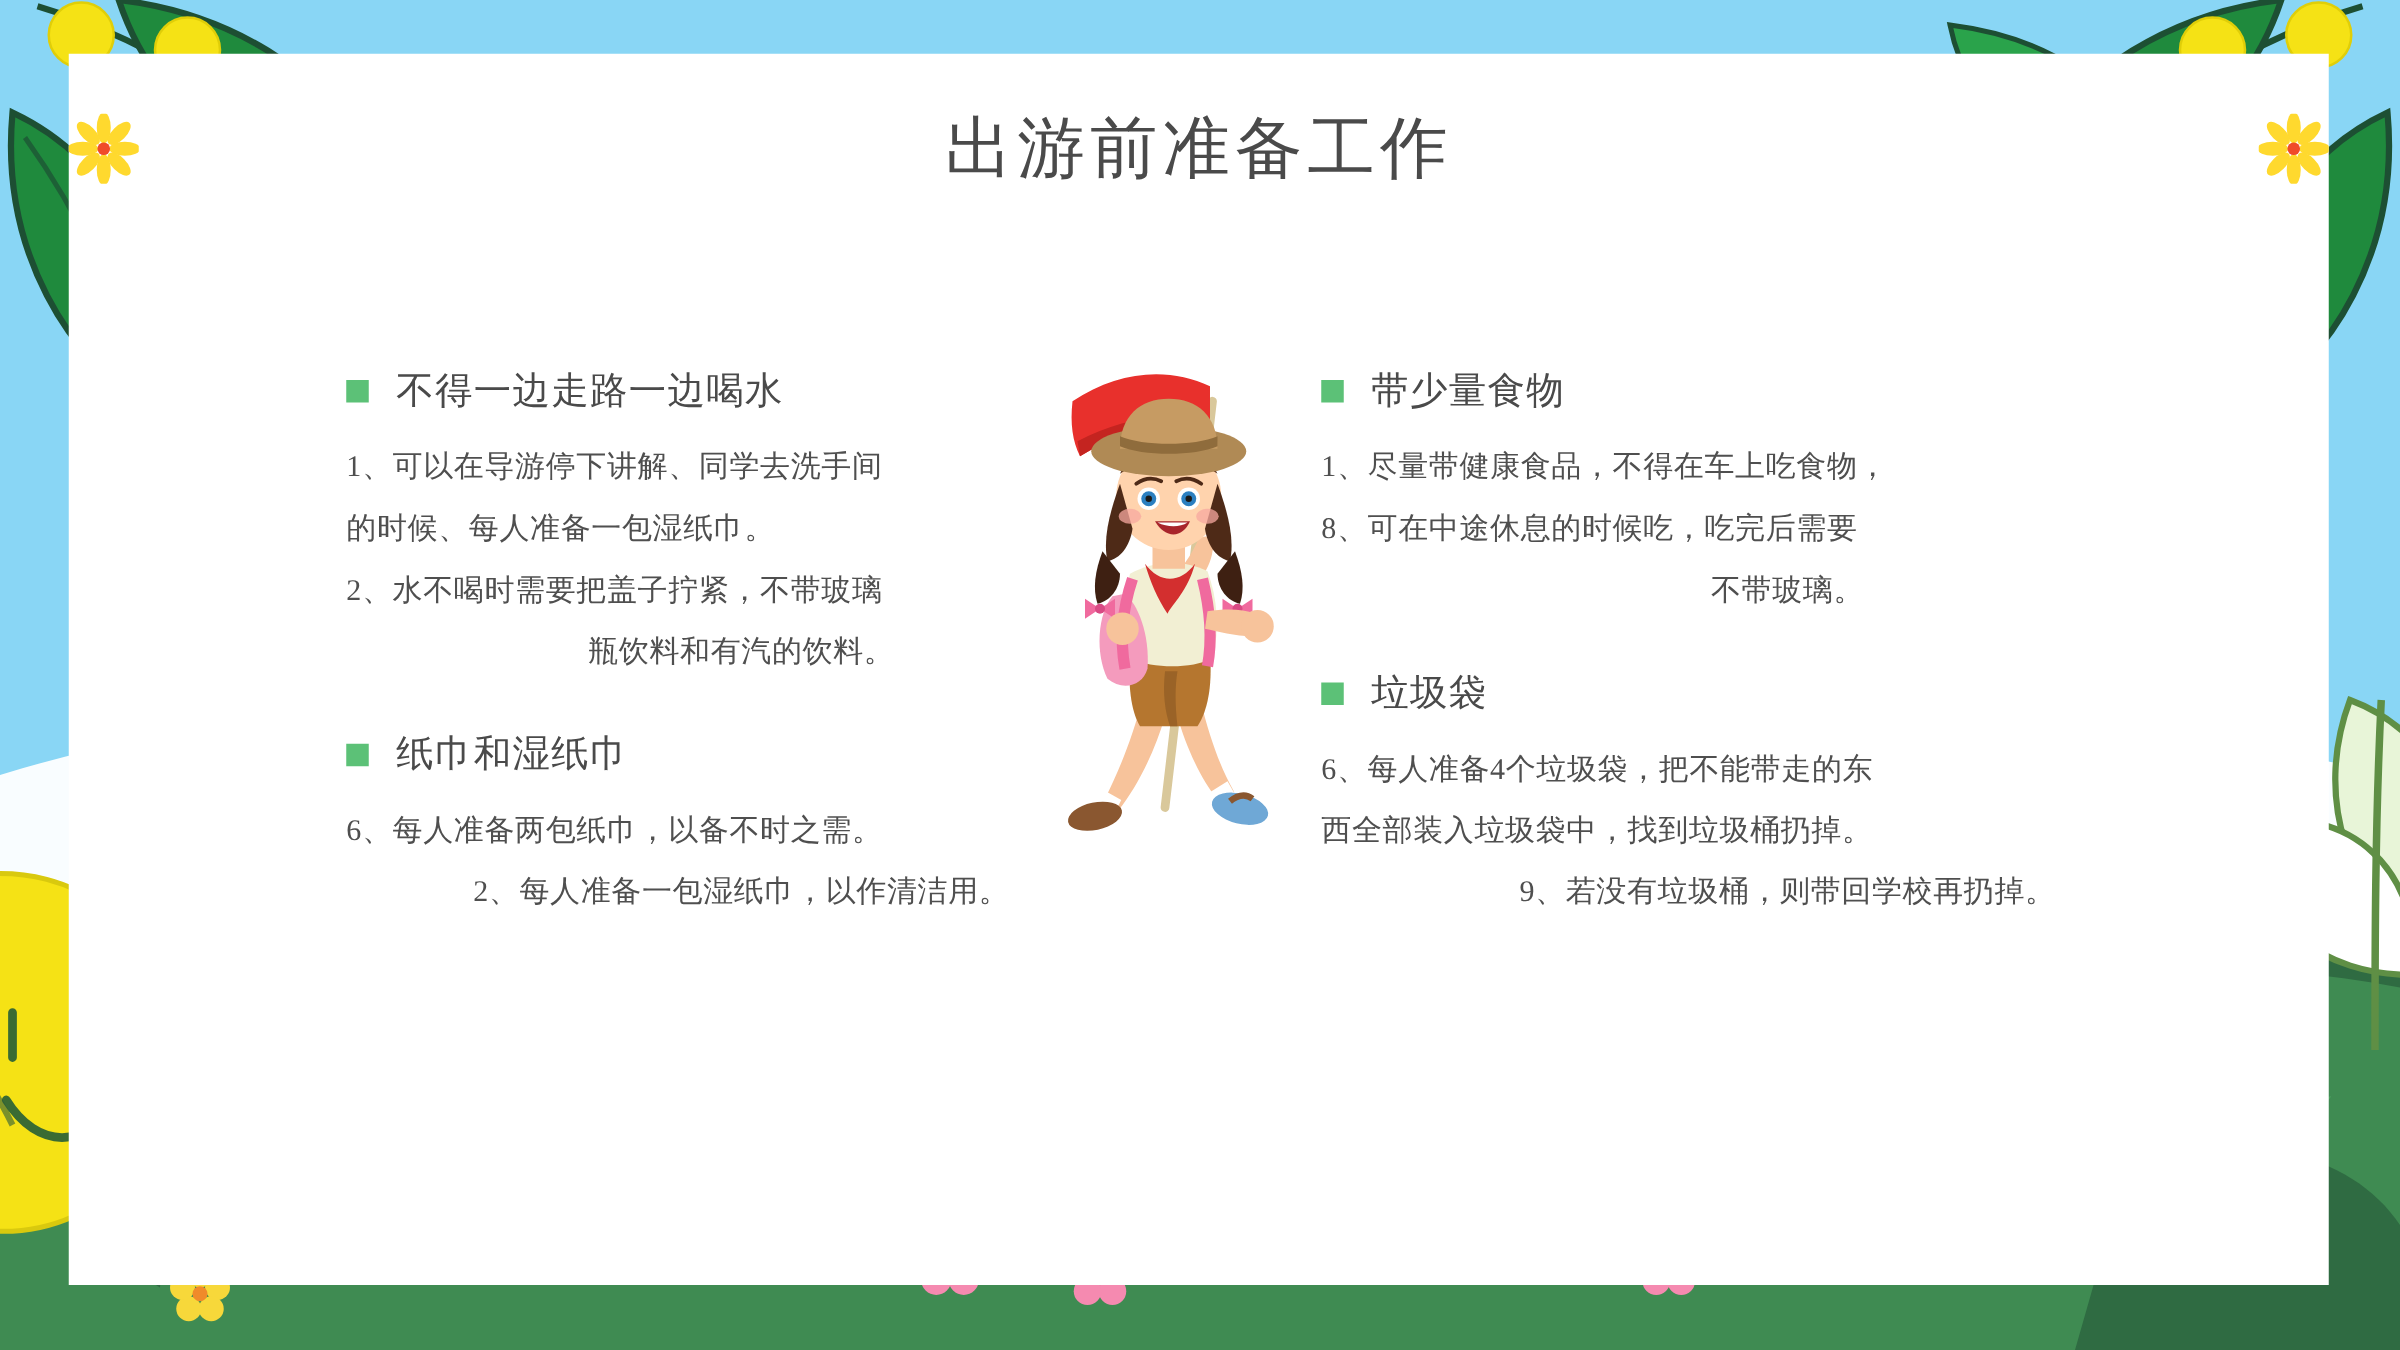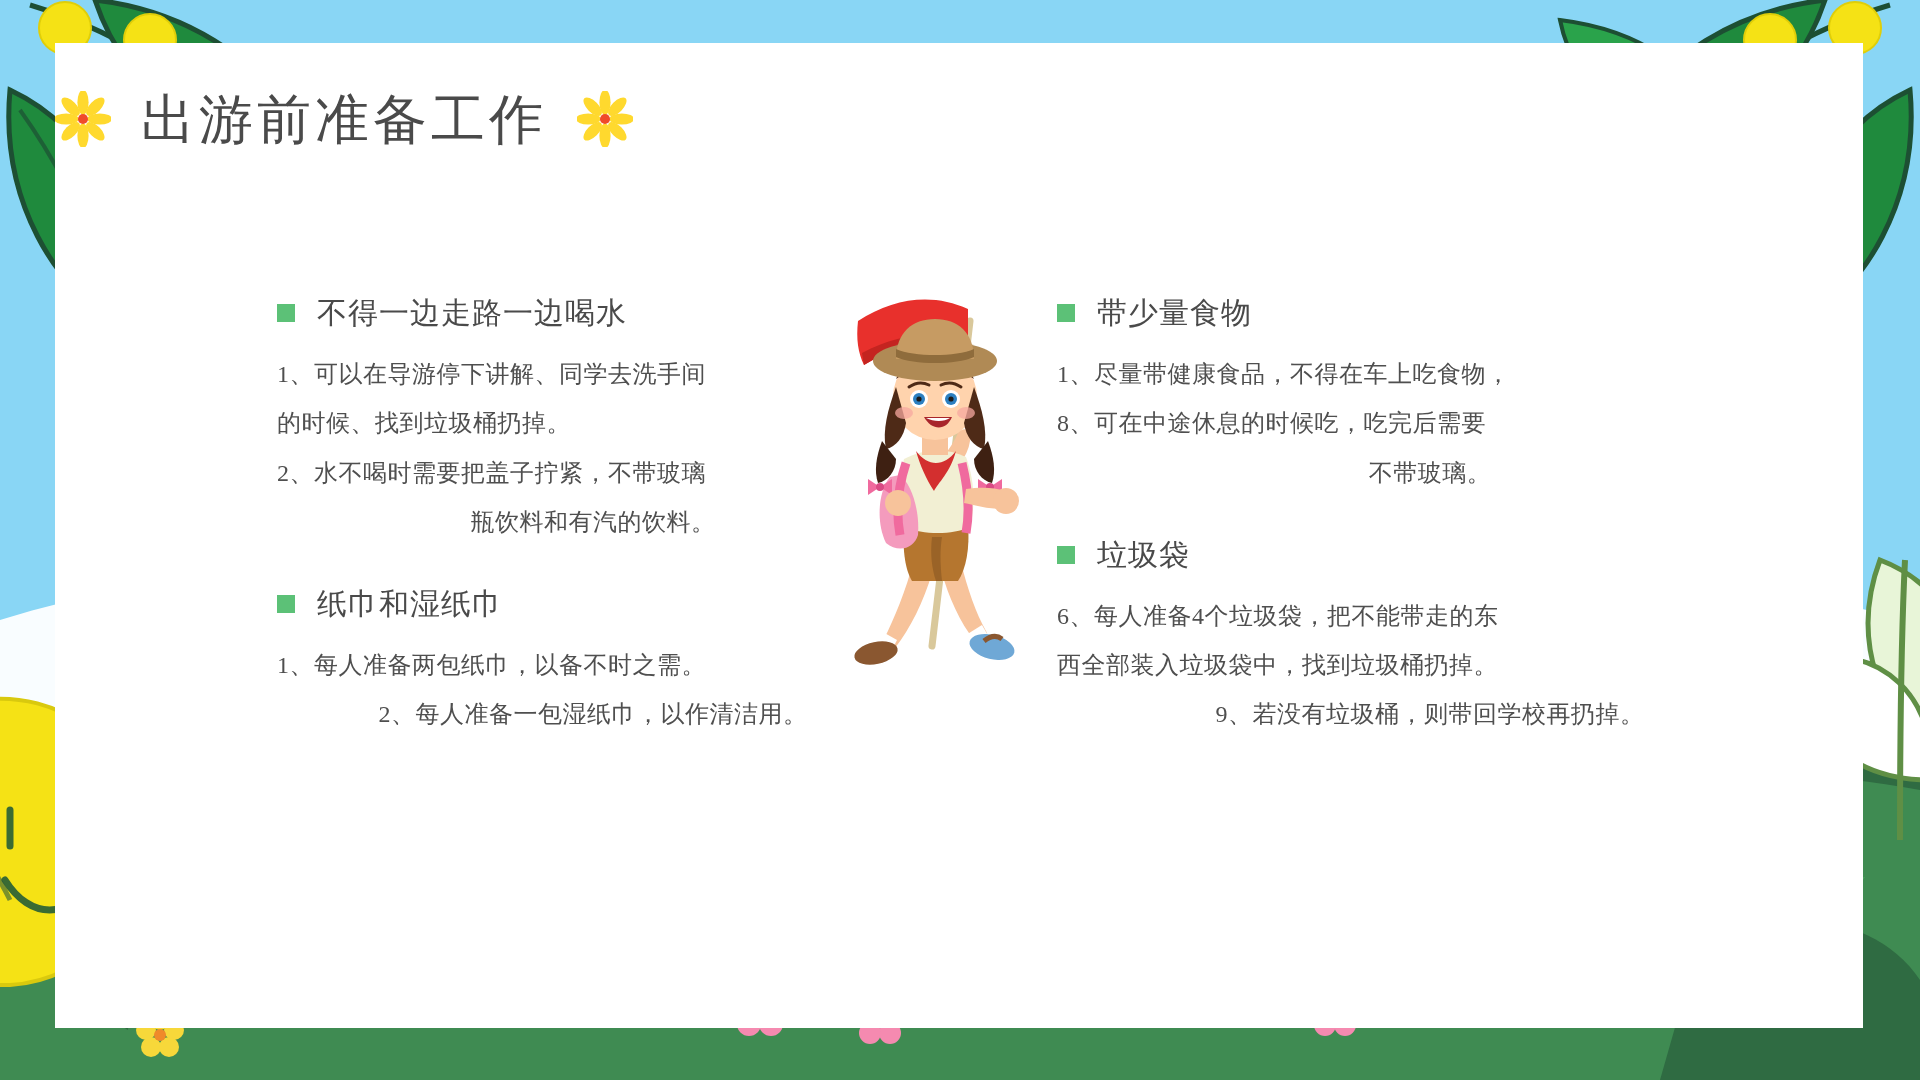--- a/index.html
+++ b/index.html
@@ -16,21 +16,21 @@
   .card{
     position:absolute;
     left:55px;top:43px;
     width:1808px;height:985px;
     background:#ffffff;
     z-index:5;
   }
   
   .title-row{
     position:absolute;left:0;top:48px;width:100%;
-    display:flex;align-items:center;justify-content:flex-start;gap:30px;
+    display:flex;align-items:center;justify-content:space-between;gap:30px;
   }
   .title-text{
     font-size:54px;
     font-weight:500;
     color:#4a4a4a;
     letter-spacing:4px;
     white-space:nowrap;
     line-height:1;
   }
   .flower{width:56px;height:56px;flex:0 0 auto;}
@@ -209,33 +209,33 @@
 
     <div class="col col-left">
 
       <div class="section">
         <div class="sec-head">
           <span class="bullet"></span>
           <span class="sec-title">不得一边走路一边喝水</span>
         </div>
         <div class="sec-body">
           <p>1、可以在导游停下讲解、同学去洗手间</p>
-          <p>的时候、找到垃圾桶扔掉。</p>
+          <p>的时候、每人准备一包湿纸巾。</p>
           <p>2、水不喝时需要把盖子拧紧，不带玻璃</p>
           <p>瓶饮料和有汽的饮料。</p>
         </div>
       </div>
 
       <div class="section">
         <div class="sec-head">
           <span class="bullet"></span>
           <span class="sec-title">纸巾和湿纸巾</span>
         </div>
         <div class="sec-body">
-          <p>1、每人准备两包纸巾，以备不时之需。</p>
+          <p>6、每人准备两包纸巾，以备不时之需。</p>
           <p>2、每人准备一包湿纸巾，以作清洁用。</p>
         </div>
       </div>
 
     </div>
 
     <div class="col col-right">
 
       <div class="section">
         <div class="sec-head">

